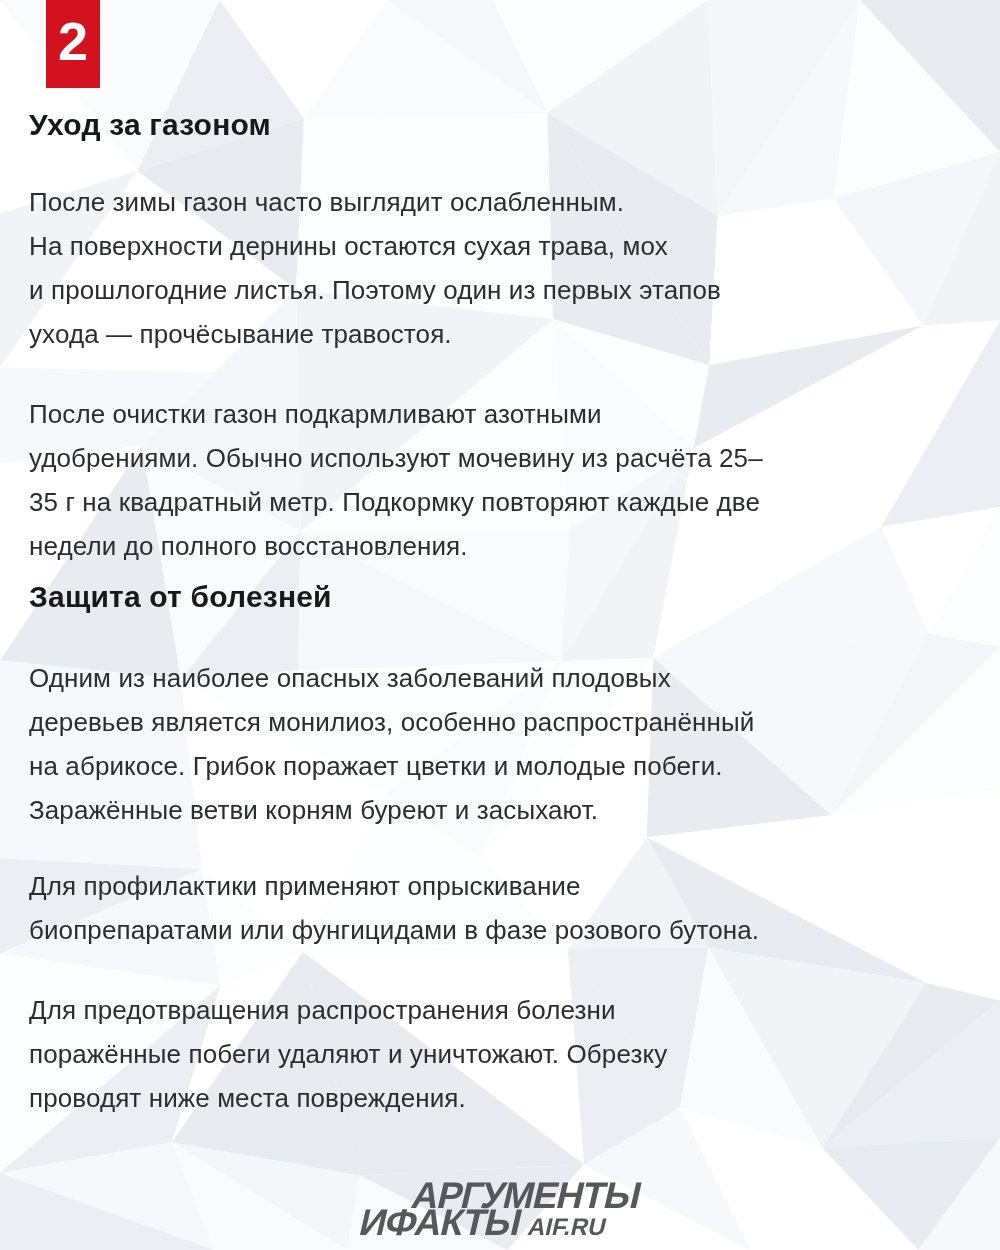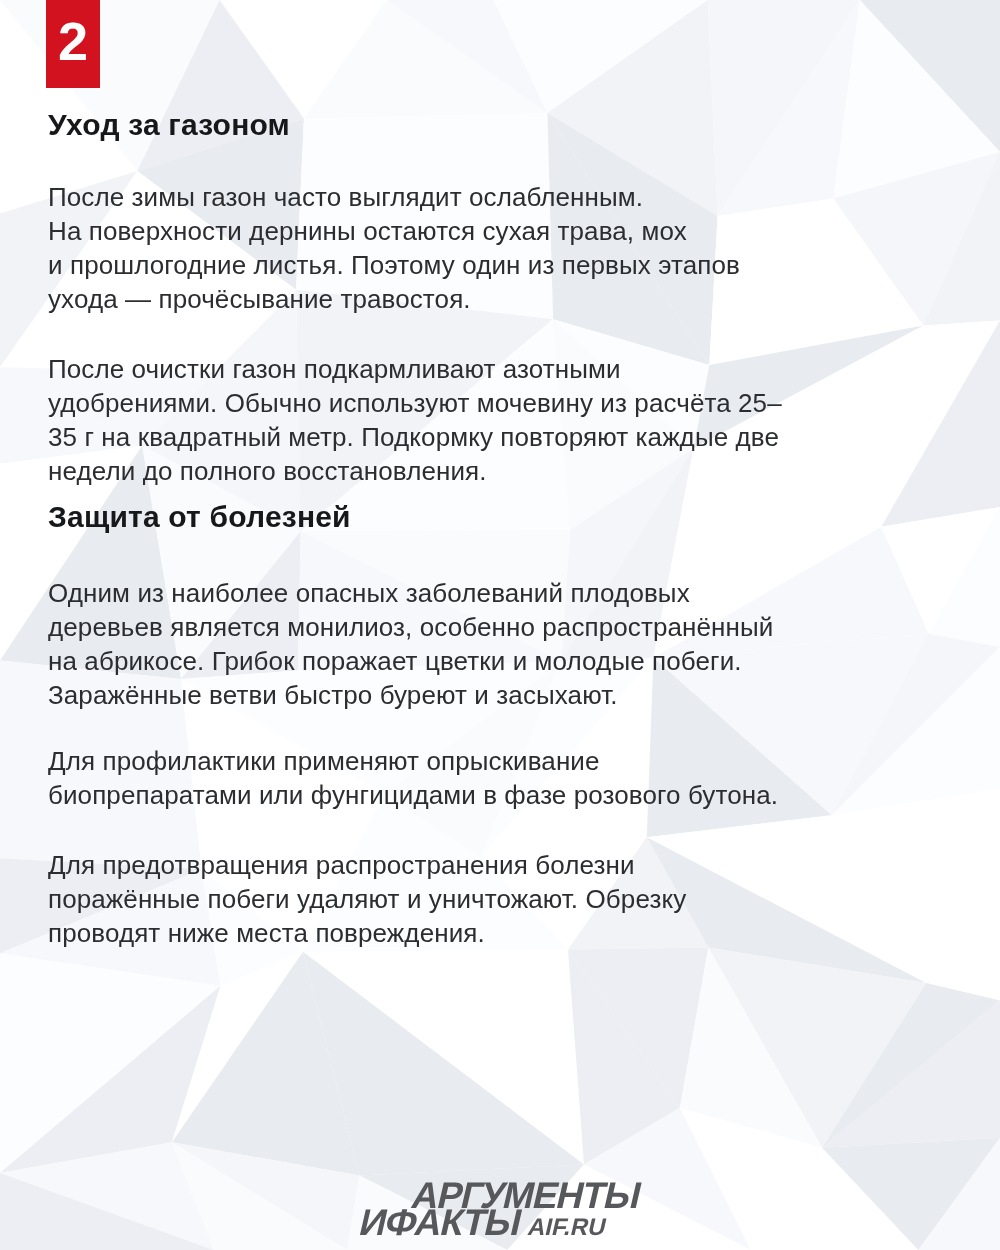--- a/index.html
+++ b/index.html
@@ -13,29 +13,29 @@
   .bg{position:absolute;left:0;top:0;width:1000px;height:1250px;z-index:0;}
   .badge{
     position:absolute;left:46px;top:0;width:54px;height:88px;
     background:#d2121e;z-index:2;
     display:flex;align-items:center;justify-content:center;
   }
   .badge-num{
     color:#ffffff;font-size:54px;font-weight:700;line-height:1;
     padding-bottom:6px;
   }
-  .content{position:relative;z-index:1;padding:0 40px 0 48px;}
+  .content{position:relative;z-index:1;padding:0 40px 0 29px;}
   .section-heading{
     font-size:30px;font-weight:700;color:#17181a;
     margin:0;line-height:38px;letter-spacing:.2px;
   }
   .sh1{margin-top:106px;}
   .sh2{margin-top:10px;}
   .para{
-    font-size:26px;line-height:34px;color:#2c2d30;
+    font-size:26px;line-height:44px;color:#2c2d30;
     margin:0;white-space:pre-line;letter-spacing:.1px;
   }
   .p1{margin-top:36px;}
   .p2{margin-top:44px;}
   .p3{margin-top:36px;}
   .p4{margin-top:40px;}
   .p5{margin-top:36px;}
   .p6{margin-top:32px;}
   .logo{
     position:absolute;left:0;right:0;bottom:10px;z-index:1;
@@ -170,21 +170,21 @@
     <p class="para p3">После очистки газон подкармливают азотными
 удобрениями. Обычно используют мочевину из расчёта 25–
 35 г на квадратный метр. Подкормку повторяют каждые две
 недели до полного восстановления.</p>
 
     <h2 class="section-heading sh2">Защита от болезней</h2>
 
     <p class="para p4">Одним из наиболее опасных заболеваний плодовых
 деревьев является монилиоз, особенно распространённый
 на абрикосе. Грибок поражает цветки и молодые побеги.
-Заражённые ветви быстро буреют и засыхают.</p>
+Заражённые ветви корням буреют и засыхают.</p>
 
     <p class="para p6">Для профилактики применяют опрыскивание
 биопрепаратами или фунгицидами в фазе розового бутона.</p>
 
     <p class="para p5">Для предотвращения распространения болезни
 поражённые побеги удаляют и уничтожают. Обрезку
 проводят ниже места повреждения.</p>
 
   </div>
 

